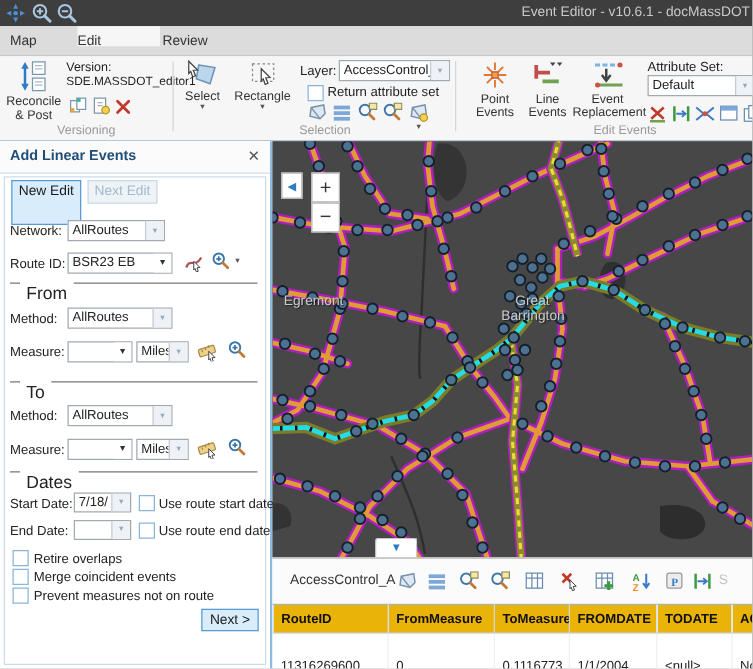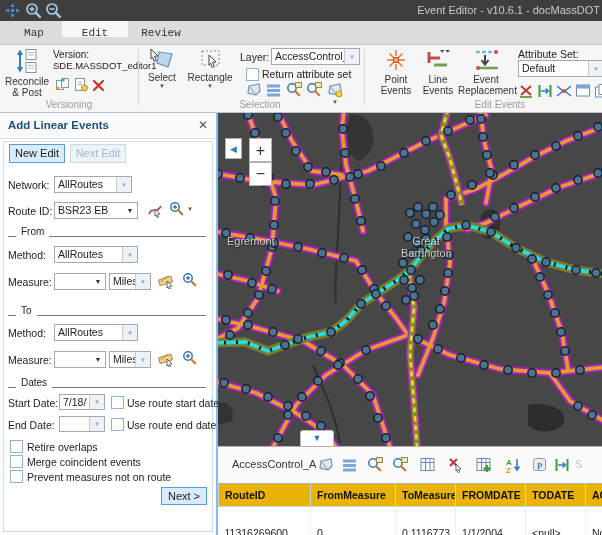--- a/index.html
+++ b/index.html
@@ -6,37 +6,37 @@
   .app{position:relative;width:602px;height:535px;overflow:hidden;background:#fff;
        font-family:"Liberation Sans",sans-serif;-webkit-font-smoothing:antialiased;}
   .abs{position:absolute;}
   
   .titlebar{position:absolute;left:0;top:0;width:602px;height:21px;background:#3e3e3e;}
   .titlebar .title{position:absolute;right:2px;top:0;height:26px;line-height:21px;
        color:#c9c9c9;font-size:11px;white-space:nowrap;}
   .tbico{position:absolute;top:2px;width:17px;height:17px;cursor:pointer;}
   
   .tabstrip{position:absolute;left:0;top:21px;width:602px;height:24px;background:#dcdcdc;border-bottom:1px solid #c6c6c6;box-sizing:border-box;}
-  .tab{position:absolute;top:0;height:16px;line-height:24px;text-align:center;font-size:11px;color:#333;cursor:pointer;font-family:Liberation Mono, monospace;}
+  .tab{position:absolute;top:0;height:16px;line-height:24px;font-size:11px;color:#333;cursor:pointer;}
   .tab.active{background:#f6f6f6;font-weight:bold;}
   
   .ribbon{position:absolute;left:0;top:45px;width:602px;height:68px;background:#f6f6f6;border-bottom:1px solid #b3c7d9;box-sizing:border-box;}
   .vsep{position:absolute;top:4px;height:56px;width:1px;background:#d6d6d6;}
   .grplabel{position:absolute;bottom:2px;font-size:10px;color:#9a9a9a;text-align:center;}
   .bigbtn{position:absolute;text-align:center;font-size:10px;color:#333;line-height:11px;cursor:pointer;}
   .bigbtn svg{display:block;margin:1px auto 2px auto;}
   .caret{font-size:6px;color:#555;line-height:6px;}
   .flabel{position:absolute;font-size:10.5px;color:#222;white-space:nowrap;}
   .dd{position:absolute;background:#fff;border:1px solid #a2aab1;display:flex;align-items:stretch;font-size:10.5px;color:#222;box-sizing:border-box;cursor:pointer;}
   .dd .v{flex:1;padding:1px 3px;white-space:nowrap;overflow:hidden;line-height:13px;}
   .dd .b{width:14px;background:#eef2f6;border-left:1px solid #c3ccd3;color:#93a9bc;font-size:6px;
          display:flex;align-items:center;justify-content:center;}
   .dd .b.dark{background:#fff;border-left:none;color:#333;font-size:7px;}
   .cb{position:absolute;width:11px;height:11px;background:#fff;border:1px solid #8ab4d8;cursor:pointer;}
-  .seprow{position:absolute;display:flex;align-items:flex-end;font-size:10px;color:#222;}
+  .seprow{position:absolute;display:flex;align-items:flex-start;font-size:14px;color:#222;}
   .seprow .ln{height:1px;background:#777;}
   .seprow .t{padding:0 5px;}
   
   .panel{position:absolute;left:0;top:113px;width:218px;height:422px;background:#fff;
          border-right:2px solid #8fbadf;box-sizing:border-box;}
   .panel-header{position:absolute;left:0;top:0;width:100%;height:26px;background:#fbfbfb;border-bottom:1px solid #d4e0ea;box-sizing:border-box;}
   .panel-title{position:absolute;left:8px;top:6px;font-size:11.5px;font-weight:bold;color:#1f4e79;}
   .panel-close{position:absolute;right:8px;top:5px;font-size:12px;color:#555;cursor:pointer;}
   .panel-body{position:absolute;left:3px;top:28px;right:3px;bottom:3px;border:1px solid #ccdcec;}
   .btn{position:absolute;font-size:11px;text-align:center;box-sizing:border-box;cursor:pointer;}
@@ -313,21 +313,21 @@
     <div class="grplabel" style="left:430px;width:140px">Edit Events</div>
   </div>
 
   <div class="panel">
     <div class="panel-header">
       <div class="panel-title">Add Linear Events</div>
       <div class="panel-close">✕</div>
     </div>
     <div class="panel-body"></div>
 
-    <div class="btn blue" style="left:9px;top:31px;width:56px;height:19px;line-height:17px">New Edit</div>
+    <div class="btn blue" style="left:9px;top:31px;width:56px;height:36px;line-height:17px">New Edit</div>
     <div class="btn dis" style="left:70px;top:31px;width:56px;height:19px;line-height:17px">Next Edit</div>
 
     <div class="flabel" style="left:8px;top:66px">Network:</div>
     <div class="dd" style="left:54px;top:63px;width:78px;height:17px">
       <div class="v">AllRoutes</div>
       <div class="b">▼</div>
     </div>
 
     <div class="flabel" style="left:8px;top:92px">Route ID:</div>
     <div class="dd" style="left:54px;top:89px;width:84px;height:17px">

